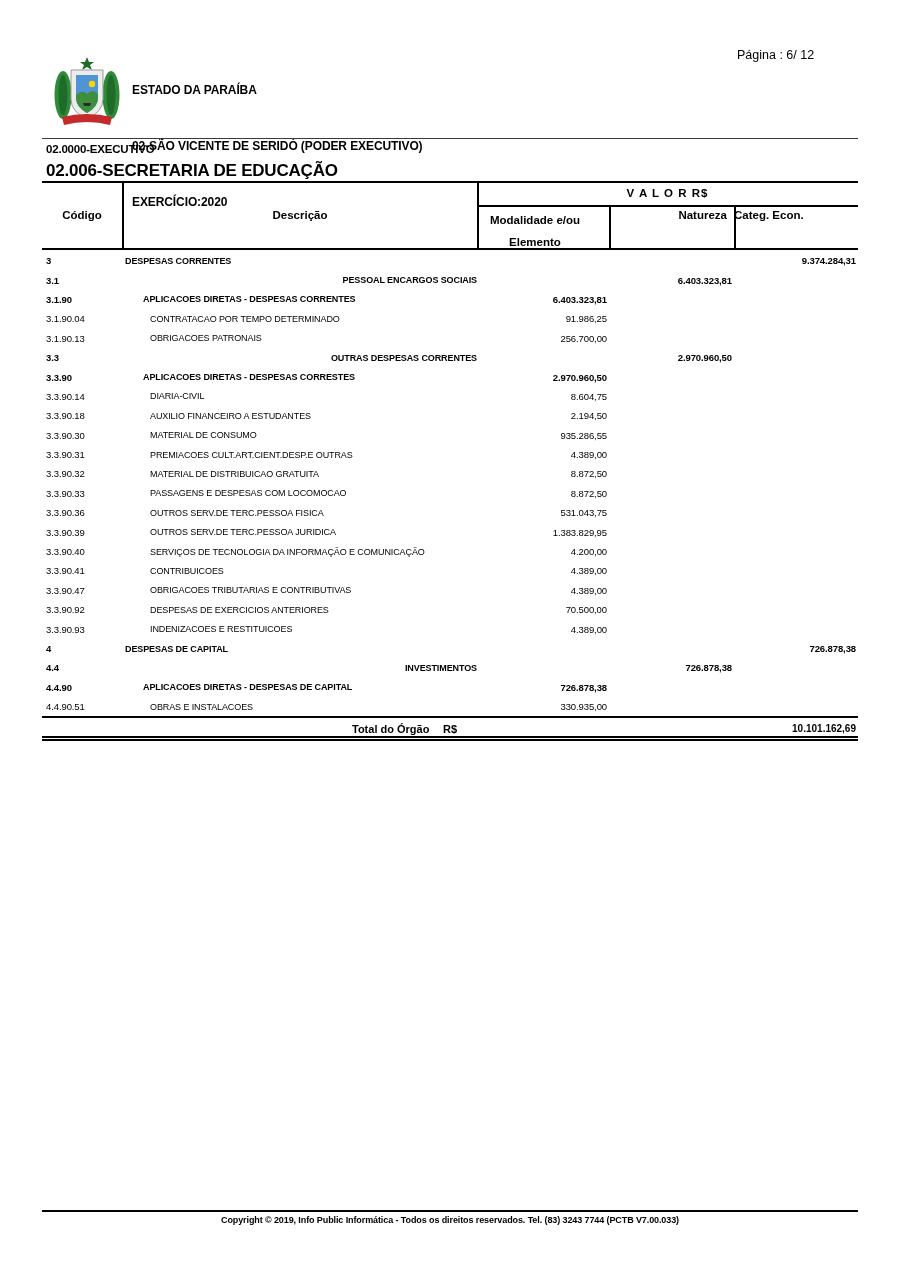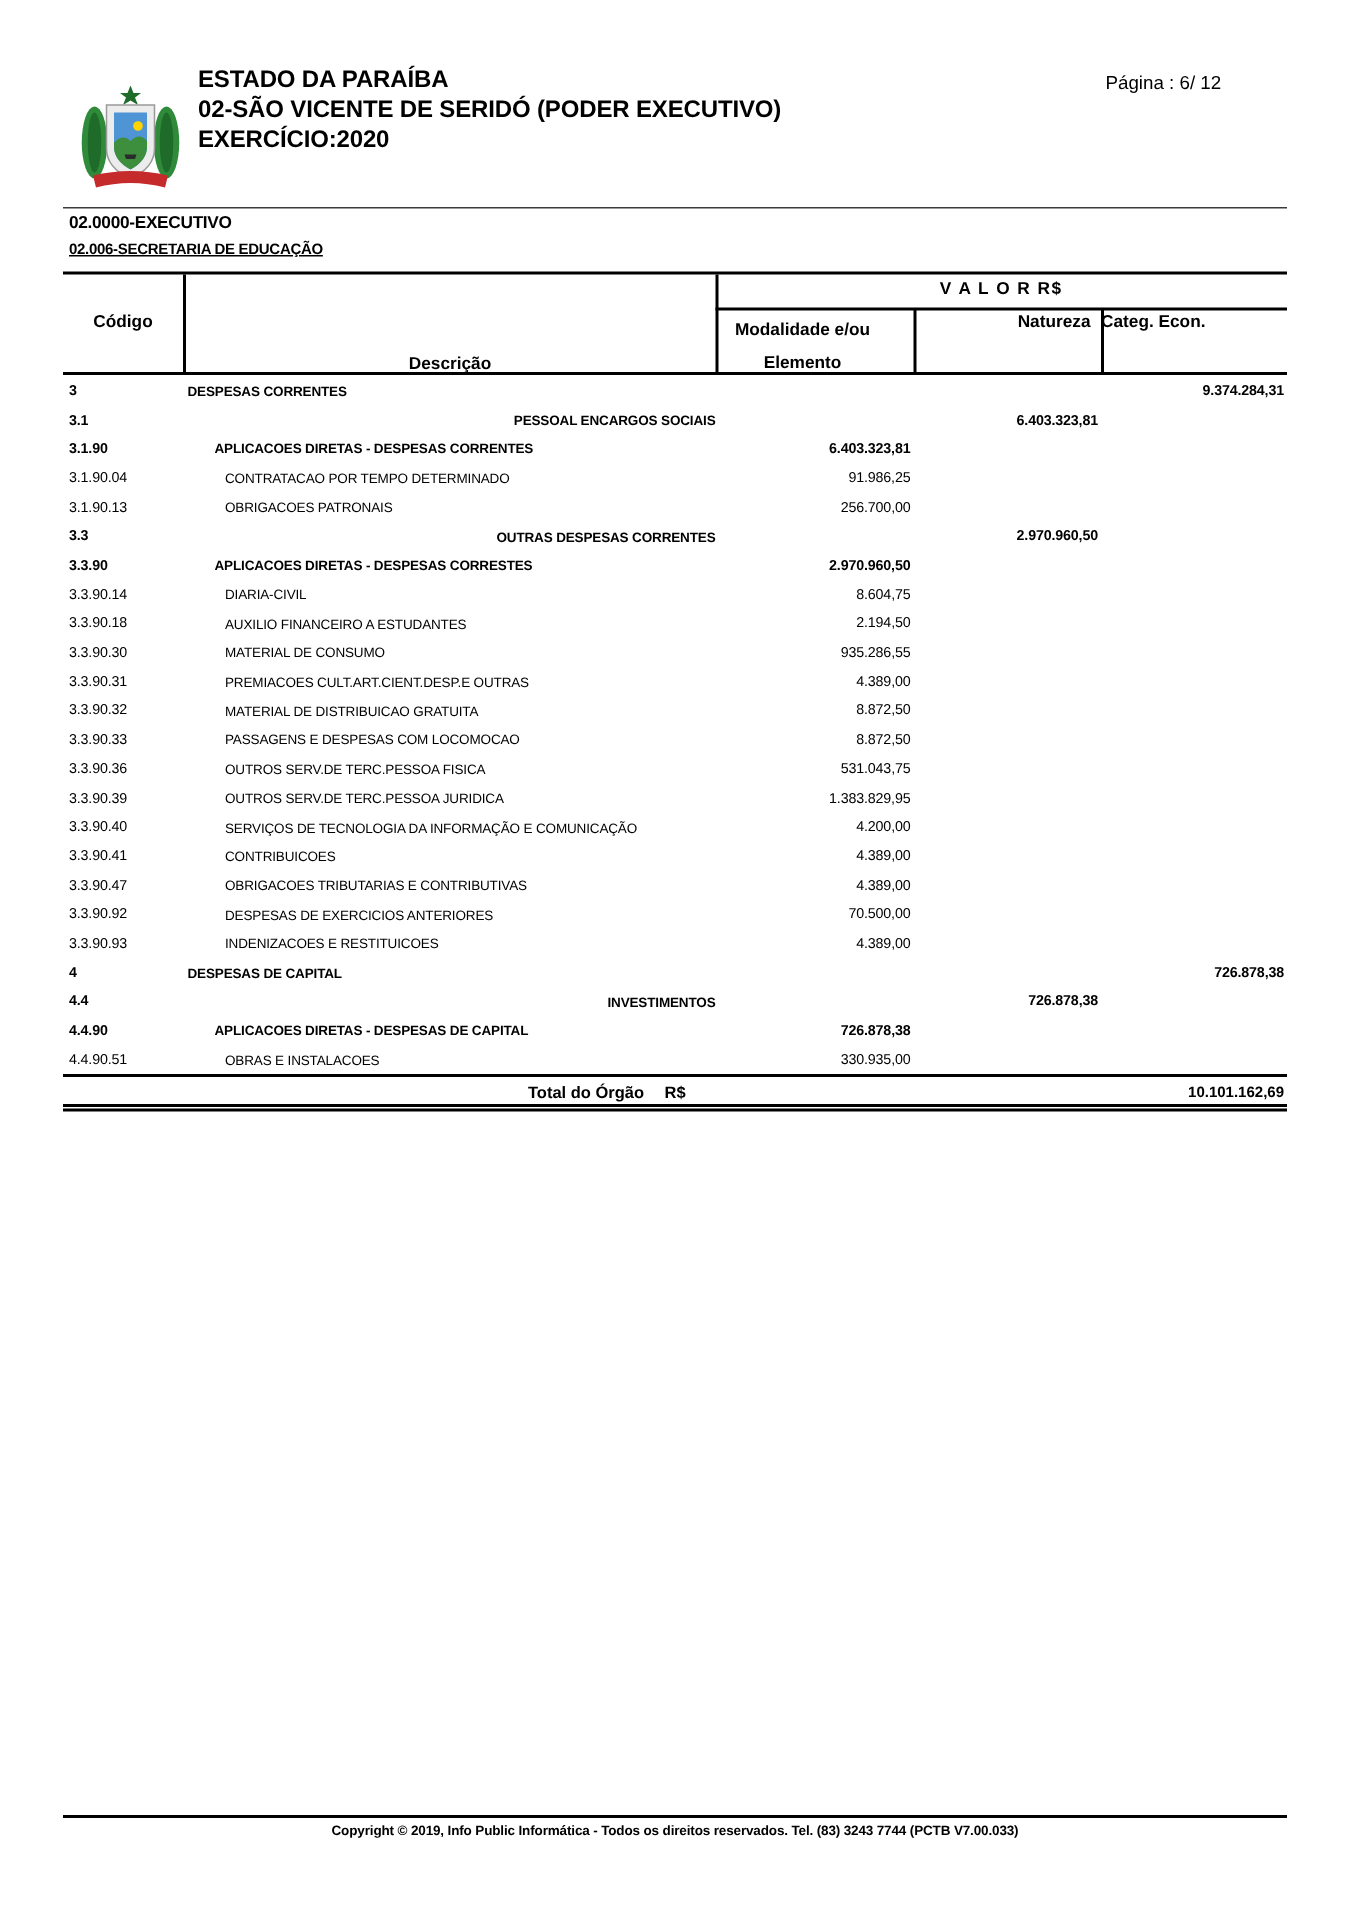--- a/index.html
+++ b/index.html
@@ -5,41 +5,41 @@
   * { margin:0; padding:0; box-sizing:border-box; }
   html,body { background:#ffffff; }
   .page {
     position:relative; width:900px; height:1273px; background:#ffffff;
     font-family:"Liberation Sans", sans-serif; color:#000;
     overflow:hidden;
   }
   
   .logo { position:absolute; left:54px; top:57px; }
   .titles { position:absolute; left:132px; top:44px; }
-  .title-line { font-weight:bold; font-size:16px; line-height:20px; letter-spacing:-0.1px; white-space:nowrap; }
+  .title-line { font-weight:bold; font-size:12px; line-height:20px; letter-spacing:-0.1px; white-space:nowrap;margin-top:36px; }
   .page-num { position:absolute; left:737px; top:48px; font-size:12.5px; white-space:nowrap; }
   .rule-top { position:absolute; left:42px; top:138px; width:816px; border-top:1.5px solid #3a3a3a; }
   .org-line1 { position:absolute; left:46px; top:143px; font-size:11.5px; font-weight:bold; letter-spacing:-0.2px; }
-  .org-line2 { position:absolute; left:46px; top:161px; font-size:10px; font-weight:bold; letter-spacing:-0.2px;text-decoration:underline; }
+  .org-line2 { position:absolute; left:46px; top:161px; font-size:17px; font-weight:bold; letter-spacing:-0.2px; }
 
   
   .table { position:absolute; left:42px; top:181px; width:816px; }
   .thead {
     position:relative; height:69px;
     border-top:2px solid #000; border-bottom:2.5px solid #000;
     font-weight:bold; font-size:11.5px;
   }
   .vline { position:absolute; width:1.5px; background:#000; }
   .v1 { left:80px;  top:0; bottom:0; }
   .v2 { left:435px; top:0; bottom:0; }
   .v3 { left:567px; top:23px; bottom:0; }
   .v4 { left:692px; top:23px; bottom:0; }
   .hline-valor { position:absolute; left:435px; right:0; top:22px; height:1.5px; background:#000; }
   .th-codigo    { position:absolute; left:0;     width:80px;  top:26px; text-align:center; }
-  .th-descricao { position:absolute; left:81px;  width:354px; top:26px; text-align:center;margin-top:28px; }
+  .th-descricao { position:absolute; left:81px;  width:354px; top:26px; text-align:center; }
   .th-valor     { position:absolute; left:435px; right:0;     top:4px;  text-align:center; letter-spacing:1px; }
   .th-mod       { position:absolute; left:435px; width:116px; top:26px; text-align:center; line-height:22px; }
   .th-nat       { position:absolute; left:567px; width:118px; top:26px; text-align:right; }
   .th-cat       { position:absolute; left:692px; width:124px; top:26px; text-align:left; }
 
   .tbody { padding-top:1px; }
   .row {
     display:grid; grid-template-columns:80px 355px 132px 125px 124px;
     height:19.4px; align-items:center;
   }

